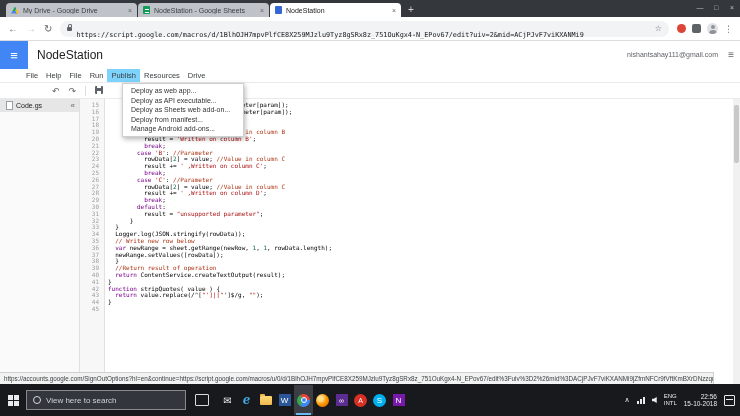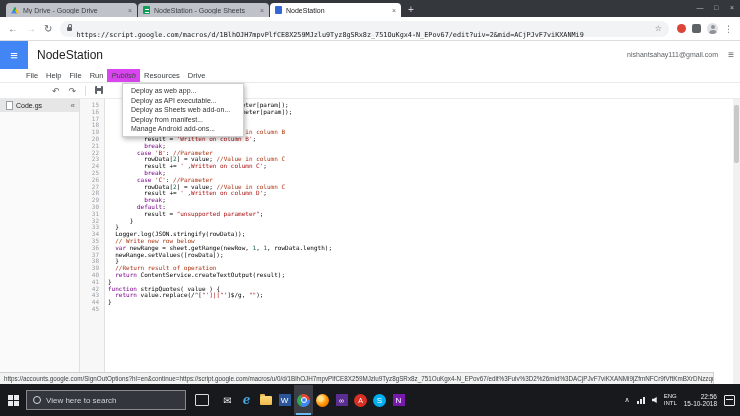--- a/index.html
+++ b/index.html
@@ -52,21 +52,21 @@
           display:flex;align-items:center;justify-content:center;font-size:13px;}
   .gs-title{position:absolute;left:37px;top:7px;font-size:12px;color:#202124;}
   .account{position:absolute;right:22px;top:10px;font-size:7px;color:#5f6368;}
   .hdr-menu{position:absolute;right:6px;top:8px;color:#5f6368;font-size:10px;}
 
   
   .menubar{position:absolute;top:69px;left:0;right:0;height:14px;background:#fff;
            border-bottom:1px solid #e8eaed;padding-left:22px;display:flex;
            font-size:7.5px;color:#3c4043;box-sizing:border-box;}
   .menu-item{padding:2px 4px;}
-  .menu-item.open{background:#d946ef;font-style:italic;}
+  .menu-item.open{background:#7dd3fc;}
   .toolbar{position:absolute;top:83px;left:0;right:0;height:16px;background:#fff;
            border-bottom:1px solid #e8eaed;display:flex;align-items:center;
            padding-left:52px;gap:9px;color:#5f6368;font-size:9px;box-sizing:border-box;}
   .tsep{width:1px;height:10px;background:#ddd;}
   .floppy{display:inline-block;width:8px;height:8px;background:#5f6368;border-radius:1px;position:relative;}
   .floppy::before{content:"";position:absolute;left:2px;top:0;width:4px;height:2px;background:#fff;}
   .floppy::after{content:"";position:absolute;left:2px;bottom:0;width:4px;height:3px;background:#fff;}
 
   
   .dropdown{position:absolute;left:122px;top:83px;width:120px;background:#fff;

